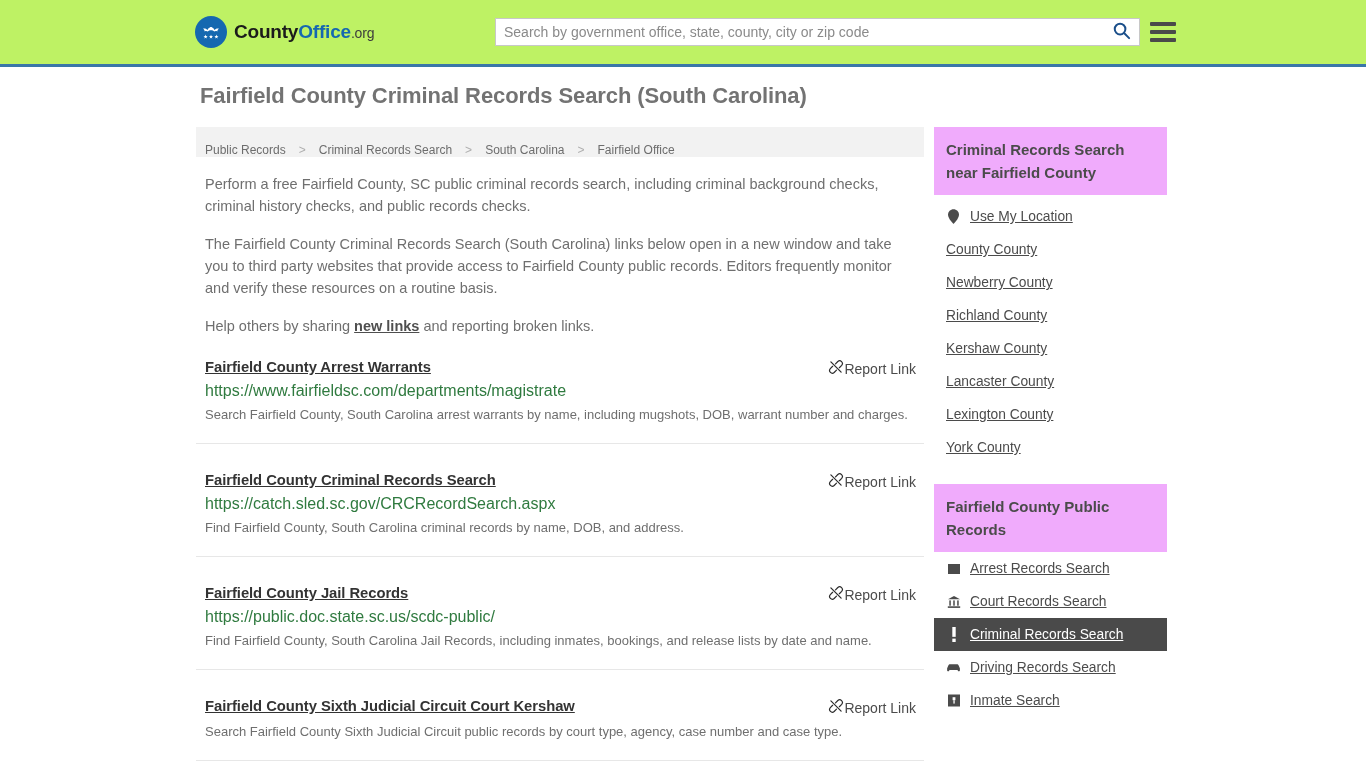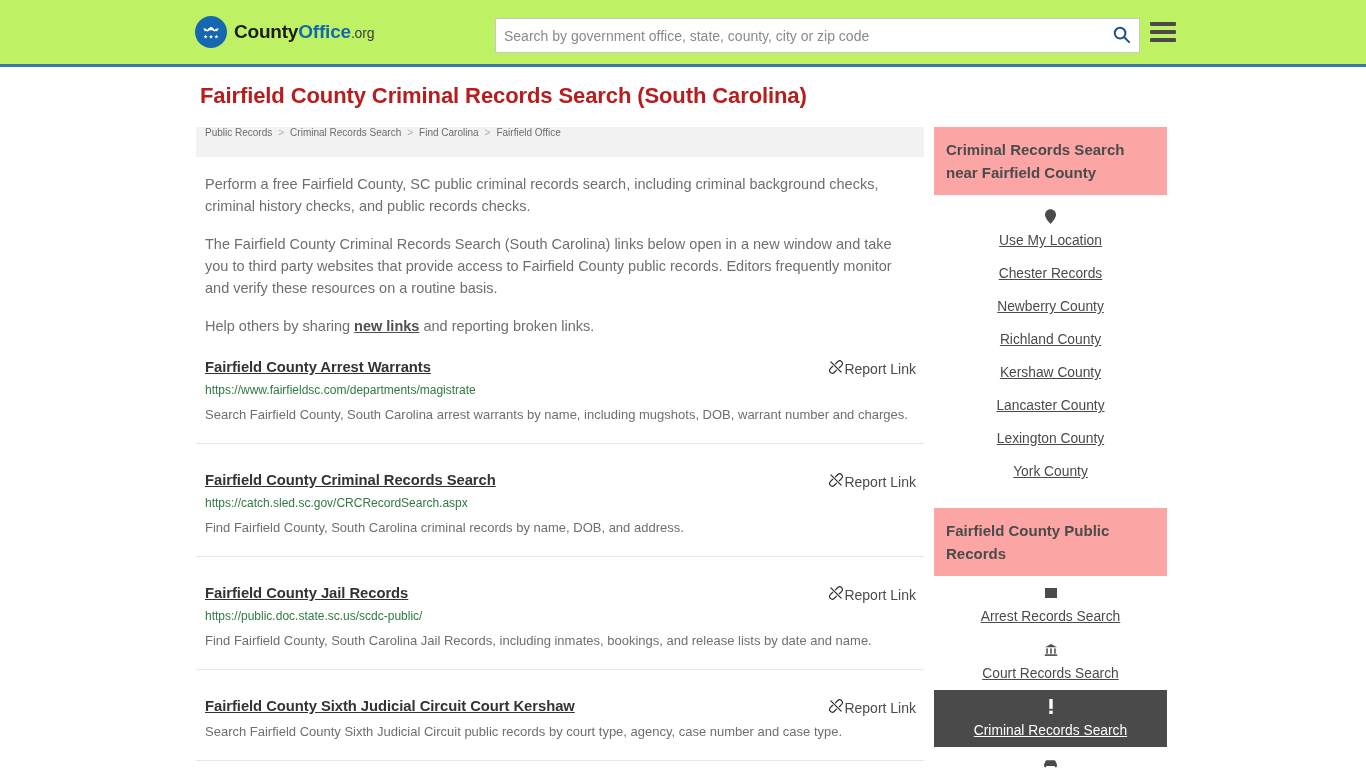--- a/index.html
+++ b/index.html
@@ -44,21 +44,21 @@
   }
   #brand-text .b-blue { color: #1568b0; font-weight: bold; }
   #brand-text .b-dark { font-weight: bold; }
   #brand-text .b-tld { font-size: 14px; color: #3c3c3c; }
 
   #search-wrap {
     position: absolute;
     left: 495px;
     top: 18px;
     width: 645px;
-    height: 35px;
+    height: 28px;
     background: #ffffff;
     border: 1px solid #c8c8c8;
     display: flex;
     align-items: center;
   }
   #search-input {
     flex: 1;
     border: none;
     outline: none;
     height: 100%;
@@ -99,42 +99,42 @@
 
   
   #page {
     padding-top: 16px;
     position: relative;
   }
   #page-title {
     margin: 0 0 18px 200px;
     font-size: 22px;
     font-weight: bold;
-    color: #b91c1c;
+    color: #737373;
     letter-spacing: -0.1px;
   }
 
   #layout {
     display: flex;
     align-items: flex-start;
     padding-left: 196px;
   }
   #main-col { width: 728px; }
   #side-col { width: 233px; margin-left: 10px; }
 
   
   #breadcrumb {
     background: #f2f2f2;
     height: 30px;
     display: flex;
-    align-items: flex-start;
+    align-items: flex-end;
     padding-left: 9px;
-    font-size: 10px;
+    font-size: 12px;
     color: #6d6d6d;
-    gap: 6px;
+    gap: 13px;
   }
   #breadcrumb a {
     color: #6d6d6d;
     text-decoration: none;
   }
   #breadcrumb .sep { color: #aeaeae; }
 
   
   .intro {
     margin: 16px 0 0 9px;
@@ -175,49 +175,48 @@
     display: flex;
     align-items: center;
     font-size: 14px;
     color: #4b4b4b;
     cursor: pointer;
     white-space: nowrap;
     margin-right: 8px;
   }
   .result-url {
     margin-top: 3px;
-    font-size: 12px;
+    font-size: 16px;
     color: #2f7a3f;
     line-height: 19px;
   }
   .result-desc {
     margin-top: 2px;
     font-size: 13px;
     line-height: 25px;
     color: #6f6f6f;
     width: 712px;
   }
 
   
   .side-box-head {
-    background: #fca5a5;
+    background: #f0abfc;
     padding: 11px 12px;
     font-size: 15px;
     font-weight: bold;
     color: #4b4b4b;
     line-height: 23px;
   }
   .side-list { margin: 0; padding: 0; list-style: none; }
   .side-item {
     display: flex;
     align-items: center;
     gap: 9px;
     padding: 9px 12px;
     font-size: 13.8px;
-    flex-direction: column;
   }
   .side-item a {
     color: #4b4b4b;
     text-decoration: underline;
   }
   .side-item.active {
     background: #4a4a4a;
   }
   .side-item.active a { color: #ffffff; }
   .side-ico {
@@ -272,21 +271,21 @@
 
   <div id="layout">
 
     <div id="main-col">
 
       <nav id="breadcrumb">
         <a>Public Records</a>
         <span class="sep">&gt;</span>
         <a>Criminal Records Search</a>
         <span class="sep">&gt;</span>
-        <a>Find Carolina</a>
+        <a>South Carolina</a>
         <span class="sep">&gt;</span>
         <a>Fairfield Office</a>
       </nav>
 
       <p class="intro">Perform a free Fairfield County, SC public criminal records search, including criminal background checks, criminal history checks, and public records checks.</p>
       <p class="intro">The Fairfield County Criminal Records Search (South Carolina) links below open in a new window and take you to third party websites that provide access to Fairfield County public records. Editors frequently monitor and verify these resources on a routine basis.</p>
       <p class="intro"><span>Help others by sharing </span><a>new links</a><span> and reporting broken links.</span></p>
 
       <div id="results">
 
@@ -373,21 +372,21 @@
           <span class="side-ico">
             <svg width="11" height="15" viewBox="0 0 12 16" aria-hidden="true">
               <path d="M6 0C2.7 0 0 2.7 0 6c0 4.3 6 10 6 10s6-5.7 6-10c0-3.3-2.7-6-6-6z" fill="#4b4b4b"></path>
             </svg>
           </span>
           <a>Use My Location</a>
         </div>
 
         <ul class="side-list">
           <li class="side-item county-item">
-              <a>Chester Records</a>
+              <a>County County</a>
             </li>
           <li class="side-item county-item">
               <a>Newberry County</a>
             </li>
           <li class="side-item county-item">
               <a>Richland County</a>
             </li>
           <li class="side-item county-item">
               <a>Kershaw County</a>
             </li>

